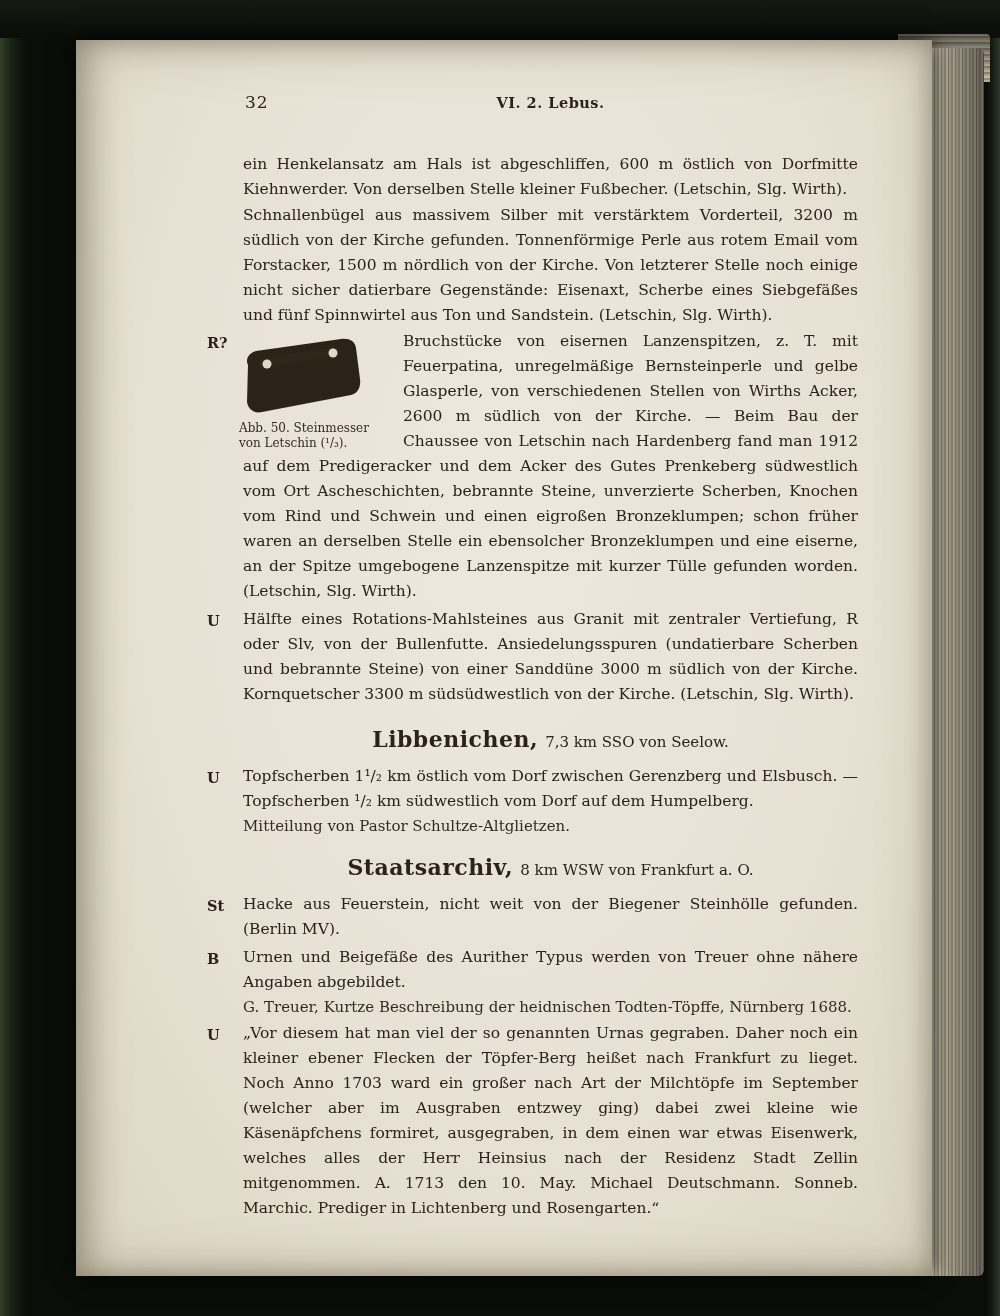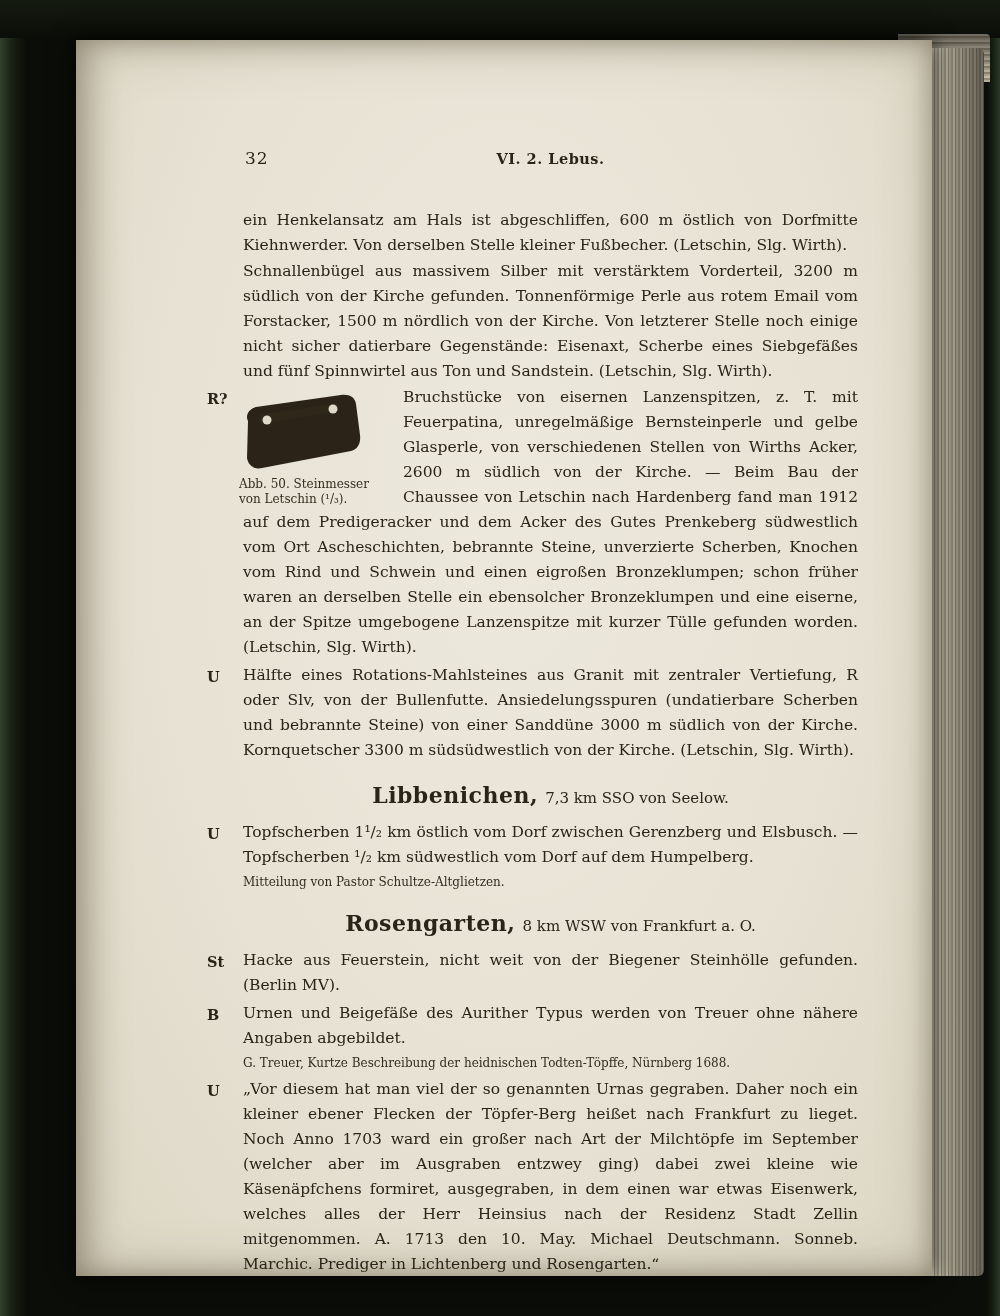--- a/index.html
+++ b/index.html
@@ -41,21 +41,21 @@
     position:absolute;left:76px;top:40px;width:856px;height:1236px;z-index:2;
     background:radial-gradient(ellipse at 50% 38%,#ece8dc 0%,#e7e2d4 55%,#dcd6c4 100%);
     box-shadow:
       0 0 22px rgba(0,0,0,.85),
       inset 0 0 55px rgba(90,78,52,.28),
       inset 14px 0 30px rgba(80,68,45,.30),
       inset -6px 0 18px rgba(80,68,45,.22);
   }
   .content{
     position:relative;
-    padding:108px 74px 0 167px;
+    padding:52px 74px 0 167px;
     color:#2b2318;
   }
   .page-head{
     position:relative;height:26px;margin-bottom:34px;
   }
   .page-num{
     position:absolute;left:2px;top:0;font-size:17px;letter-spacing:1px;color:#2b2318;
   }
   .running-title{
     position:absolute;left:0;right:0;top:2px;text-align:center;
@@ -77,21 +77,21 @@
   .figure svg{display:block;margin:0 0 4px 0;}
   .caption{
     font-size:12px;line-height:15px;text-align:left;color:#352c1f;
   }
   .heading{
     text-align:center;margin:20px 0 10px 0;line-height:24px;
   }
   .hname{font-size:22px;font-weight:bold;letter-spacing:.5px;}
   .hrest{font-size:15px;margin-left:7px;}
   .note{
-    font-size:12px;line-height:18px;text-align:left;margin:1px 0 5px 0;color:#332b1f;
+    font-size:15px;line-height:18px;text-align:left;margin:1px 0 5px 0;color:#332b1f;
   }
   .clear{clear:both;}
 </style>
 </head>
 <body>
 
 <div class="spine-left"></div>
 <div class="cover-right"></div>
 <div class="cover-top"></div>
 <div class="page-edge-top-right"></div>
@@ -133,21 +133,21 @@
       <span class="hname">Libbenichen,</span><span class="hrest">7,3 km SSO von Seelow.</span>
     </div>
 
     <div class="entry">
       <span class="mlabel">U</span>
       <span class="etext">Topfscherben 1¹/₂ km östlich vom Dorf zwischen Gerenzberg und Elsbusch. — Topfscherben ¹/₂ km südwestlich vom Dorf auf dem Humpelberg.</span>
     </div>
     <div class="note">Mitteilung von Pastor Schultze-Altglietzen.</div>
 
     <div class="heading">
-      <span class="hname">Rosengarten,</span><span class="hrest">8 km WSW von Frankfurt a. O.</span>
+      <span class="hname">Staatsarchiv,</span><span class="hrest">8 km WSW von Frankfurt a. O.</span>
     </div>
 
     <div class="entry">
       <span class="mlabel">St</span>
       <span class="etext">Hacke aus Feuerstein, nicht weit von der Biegener Steinhölle gefunden. (Berlin MV).</span>
     </div>
 
     <div class="entry">
       <span class="mlabel">B</span>
       <span class="etext">Urnen und Beigefäße des Aurither Typus werden von Treuer ohne nähere Angaben abgebildet.</span>

